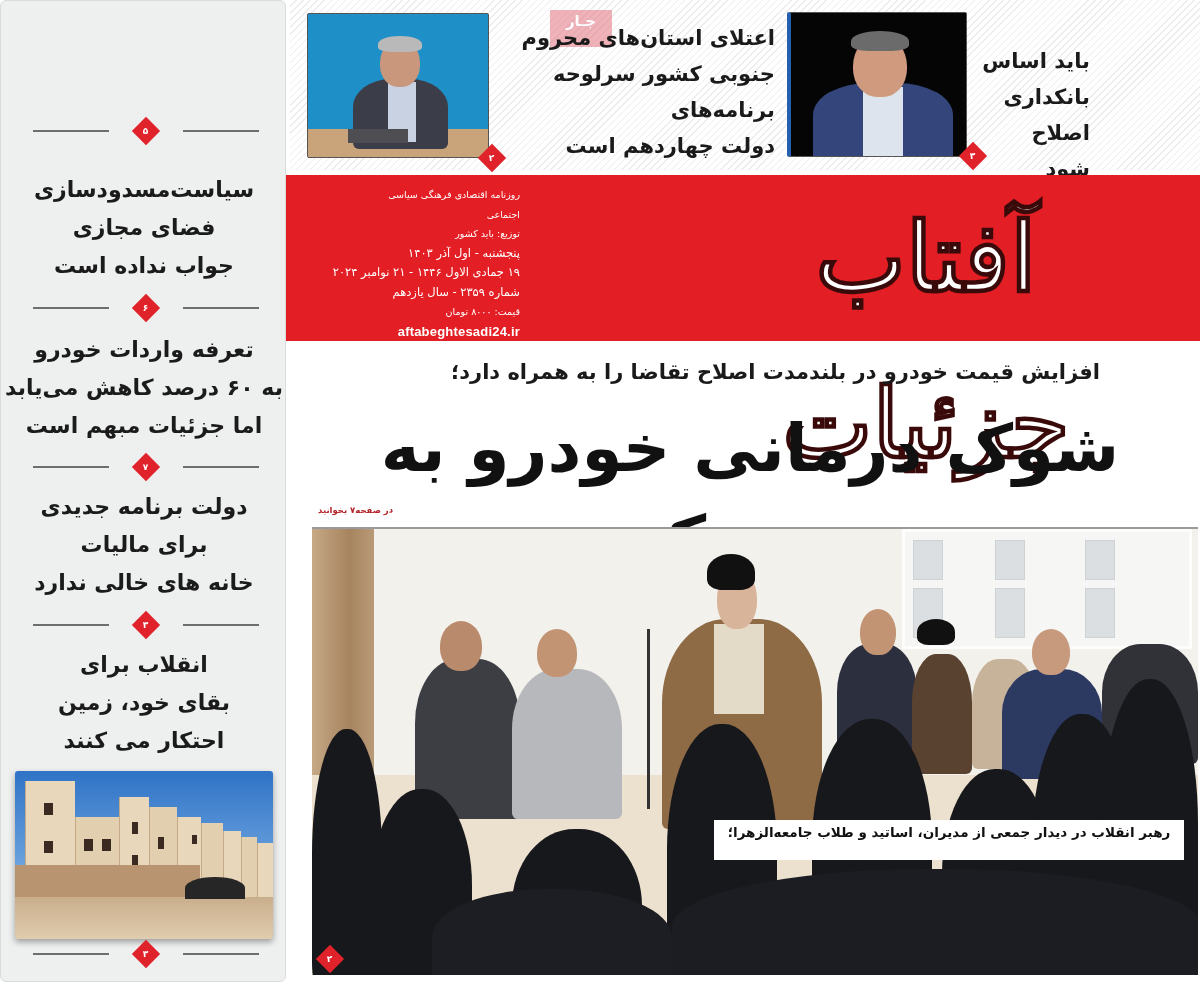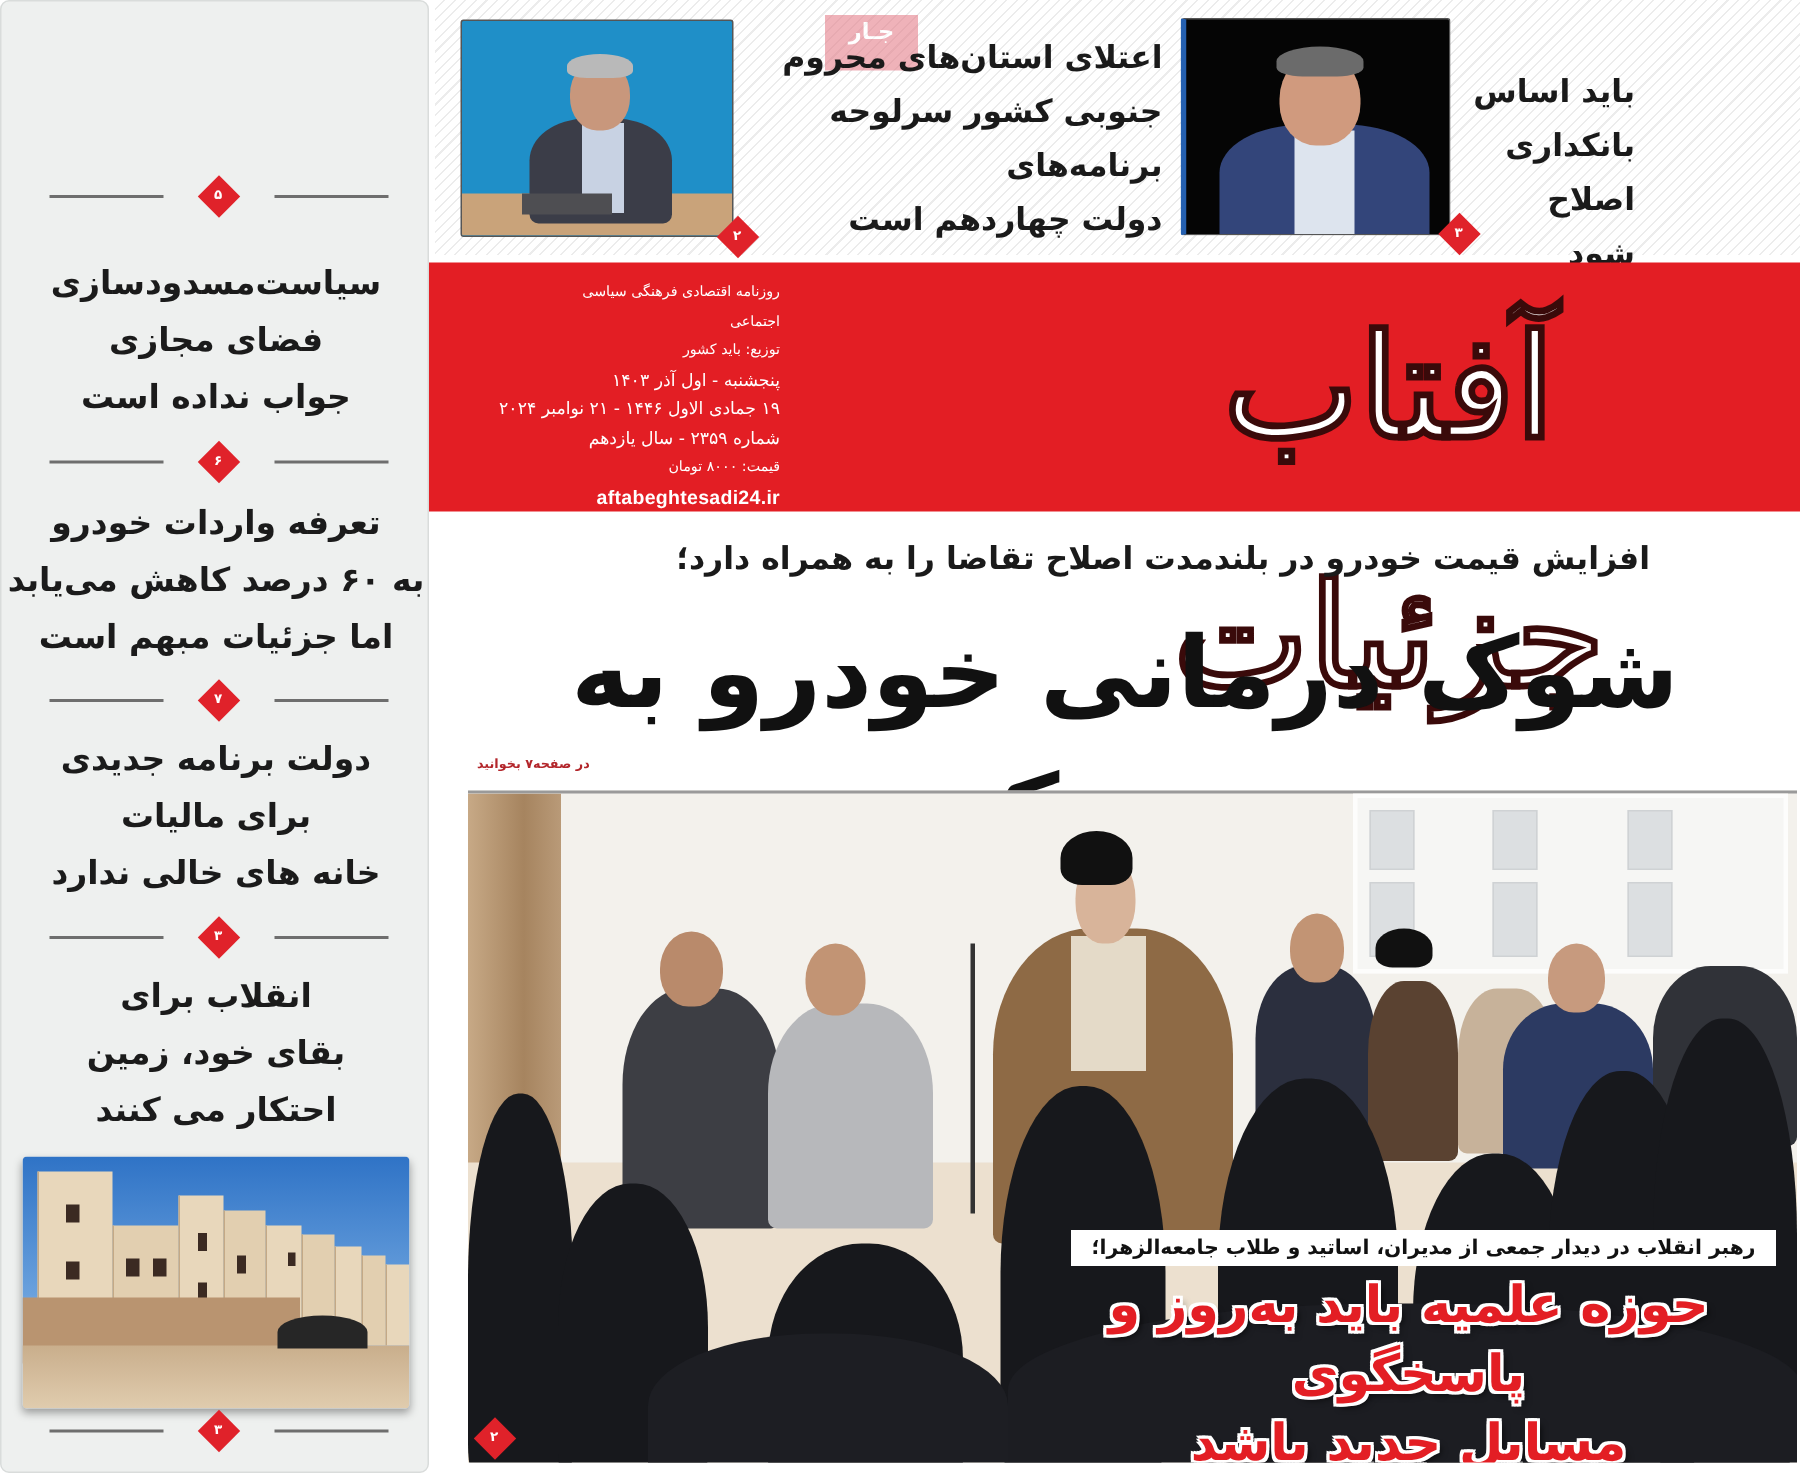--- a/index.html
+++ b/index.html
@@ -101,21 +101,21 @@
   .main-photo {
     position: absolute; left: 312px; top: 527px; width: 886px; height: 448px;
     overflow: hidden; background: #f3f1ec; border-top: 2px solid #9a9a9a;
   }
   .curtain { position: absolute; left: 0; top: 0; width: 62px; height: 300px; background: linear-gradient(90deg,#c7a986,#a6845f 60%,#b99a78); }
   .window-bg { position: absolute; top: 0; height: 120px; background: #f6f6f4; border: 3px solid #fdfdfc; }
   .window-bg .pane { position: absolute; background: #dcdfe1; border: 1px solid #cfd2d4; }
   .floor { position: absolute; left: 0; right: 0; bottom: 0; height: 200px; background: #ece0cf; }
   .chador { position: absolute; background: #17181c; border-radius: 48% 48% 10% 10%; }
   .caption-box {
-    position: absolute; right: 14px; top: 291px; width: 470px; height: 24px;
+    position: absolute; right: 14px; top: 291px; width: 470px; height: 40px;
     background: #ffffff; color: #111; font-weight: bold; font-size: 13.5px;
     line-height: 24px; text-align: center;
   }
   .main-title {
     position: absolute; right: 14px; top: 318px; width: 490px; text-align: center;
     color: #e31e24; font-weight: bold; font-size: 34px; line-height: 46px;
     white-space: pre-line;
     text-shadow: 2px 0 0 #fff, -2px 0 0 #fff, 0 2px 0 #fff, 0 -2px 0 #fff,
                  2px 2px 0 #fff, -2px -2px 0 #fff, 2px -2px 0 #fff, -2px 2px 0 #fff,
                  3px 3px 4px rgba(0,0,0,0.6);
@@ -304,19 +304,17 @@
   <div class="chador" style="left:200px;top:300px;width:130px;height:160px;"></div>
   <div class="chador" style="left:355px;top:195px;width:110px;height:260px;"></div>
   <div class="chador" style="left:500px;top:190px;width:120px;height:260px;"></div>
   <div class="chador" style="left:630px;top:240px;width:110px;height:220px;"></div>
   <div class="chador" style="left:720px;top:185px;width:100px;height:270px;"></div>
   <div class="chador" style="left:790px;top:150px;width:96px;height:300px;"></div>
   <div class="chador" style="left:120px;top:360px;width:240px;height:100px;background:#1d1e23;"></div>
   <div class="chador" style="left:360px;top:340px;width:530px;height:120px;background:#1c1d22;"></div>
 
   <div class="caption-box">رهبر انقلاب در دیدار جمعی از مدیران، اساتید و طلاب جامعه‌الزهرا؛</div>
-  <div class="main-title">حوزه علمیه باید به‌روز و پاسخگوی
-مسایل جدید باشد</div>
 
   <div class="badge" style="left:8px;top:420px;">
       <span>۲</span>
     </div>
 </section>
 
 </body></html>

